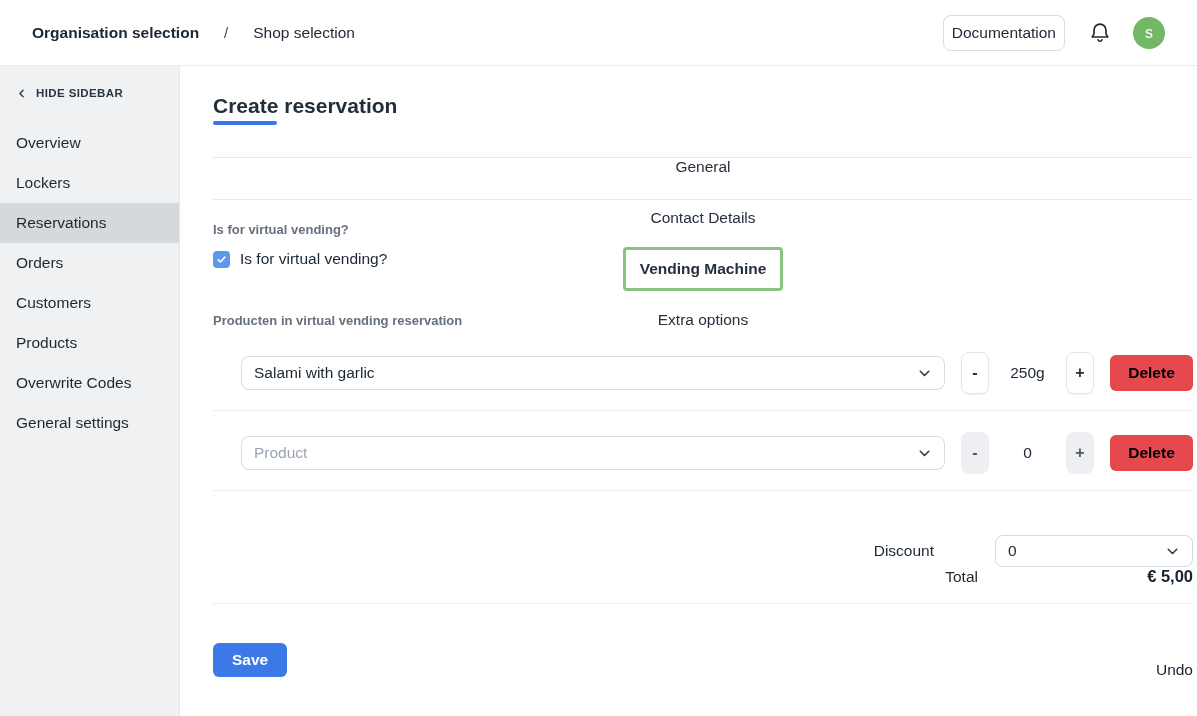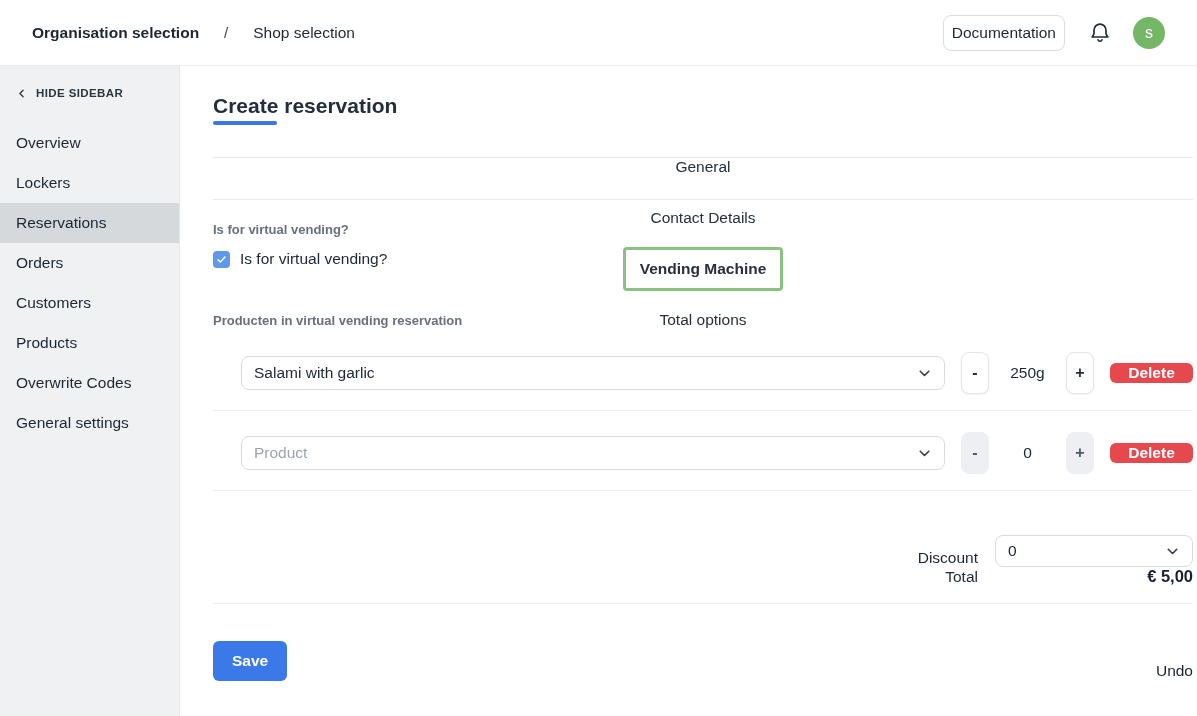--- a/index.html
+++ b/index.html
@@ -106,45 +106,45 @@
     font-family: inherit; font-size: 16px; font-weight: 700; color:#27313e;
     display:flex; align-items:center; justify-content:center; cursor:pointer;
   }
   .qty-btn.plus { margin-left: 0; }
   .qty-btn.disabled {
     background: #edeff2; border-color: #edeff2; box-shadow: none;
     color:#4e5866; font-weight: 600; cursor: default;
   }
   .qty-value { width: 77px; text-align: center; font-size: 15.5px; color:#1c2734; }
   .delete-btn {
-    margin-left: 16px; width: 83px; height: 20px; border: none; border-radius: 6px;
-    background:#e5484d; color:#ffffff; font-family: inherit; font-size: 15.5px; font-weight: 600;
+    margin-left: 16px; width: 83px; height: 36px; border: none; border-radius: 6px;
+    background:#e5484d; color:#000000; font-family: inherit; font-size: 15.5px; font-weight: 600;
     display:flex; align-items:center; justify-content:center; cursor:pointer;
   }
   .divider { margin-top: 16px; height: 1px; background:#eceef0; }
 
-  .discount-row { margin-top: 44px; display: flex; align-items: flex-end; justify-content: flex-end; }
+  .discount-row { margin-top: 44px; display: flex; align-items: center; justify-content: flex-end; gap: 44px; }
   .discount-label { font-size: 15.5px; font-weight: 500; color:#1c2734; }
   .discount-select {
     margin-left: 17px; width: 198px; height: 32px;
     border: 1px solid #d8dbde; border-radius: 8px; background:#fff;
     display:flex; align-items:center; padding: 0 34px 0 12px;
     font-size: 15.5px; color:#1c2734; position: relative; cursor: pointer;
   }
   .discount-select .chev { position:absolute; right: 11px; top:50%; transform: translateY(-50%); display:flex; }
 
   .total-row { display:flex; align-items:center; justify-content: flex-end; }
   .total-label { font-size: 15.5px; font-weight: 500; color:#1c2734; }
   .total-value { margin-left: 17px; width: 198px; text-align: right; font-size: 16.5px; font-weight: 700; color:#17222e; }
 
   .bottom-divider { margin-top: 17px; height: 1px; background:#eceef0; }
 
   .actions-row { margin-top: 37px; display:flex; align-items:center; justify-content: space-between; }
   .save-btn {
-    height: 40px; padding: 0 19px; border: none; border-radius: 6px;
+    height: 34px; padding: 0 19px; border: none; border-radius: 6px;
     background:#3b78e8; color:#fff; font-family: inherit; font-size: 15.5px; font-weight: 600;
     display:flex; align-items:center; justify-content:center; cursor:pointer;
   }
   .undo-link { font-size: 15.5px; font-weight: 500; color:#17222e; cursor: pointer; margin-top: 20px; }
 
   svg { display:block; }
 </style>
 </head>
 <body>
 
@@ -186,21 +186,21 @@
 
     <div class="content">
 
       <div class="page-title">Create reservation</div>
       <div class="title-underline"></div>
 
       <div class="tabs">
         <div class="tab">General</div>
         <div class="tab">Contact Details</div>
         <div class="tab active">Vending Machine</div>
-        <div class="tab">Total options</div>
+        <div class="tab">Extra options</div>
       </div>
 
       <div class="field-label">Is for virtual vending?</div>
 
       <div class="checkbox-row">
         <span class="checkbox">
           <svg width="11" height="11" viewBox="0 0 24 24" fill="none" stroke="#fff" stroke-width="3.4" stroke-linecap="round" stroke-linejoin="round">
               <path d="M4.5 12.5l5 5 10-11"></path>
             </svg>
         </span>

